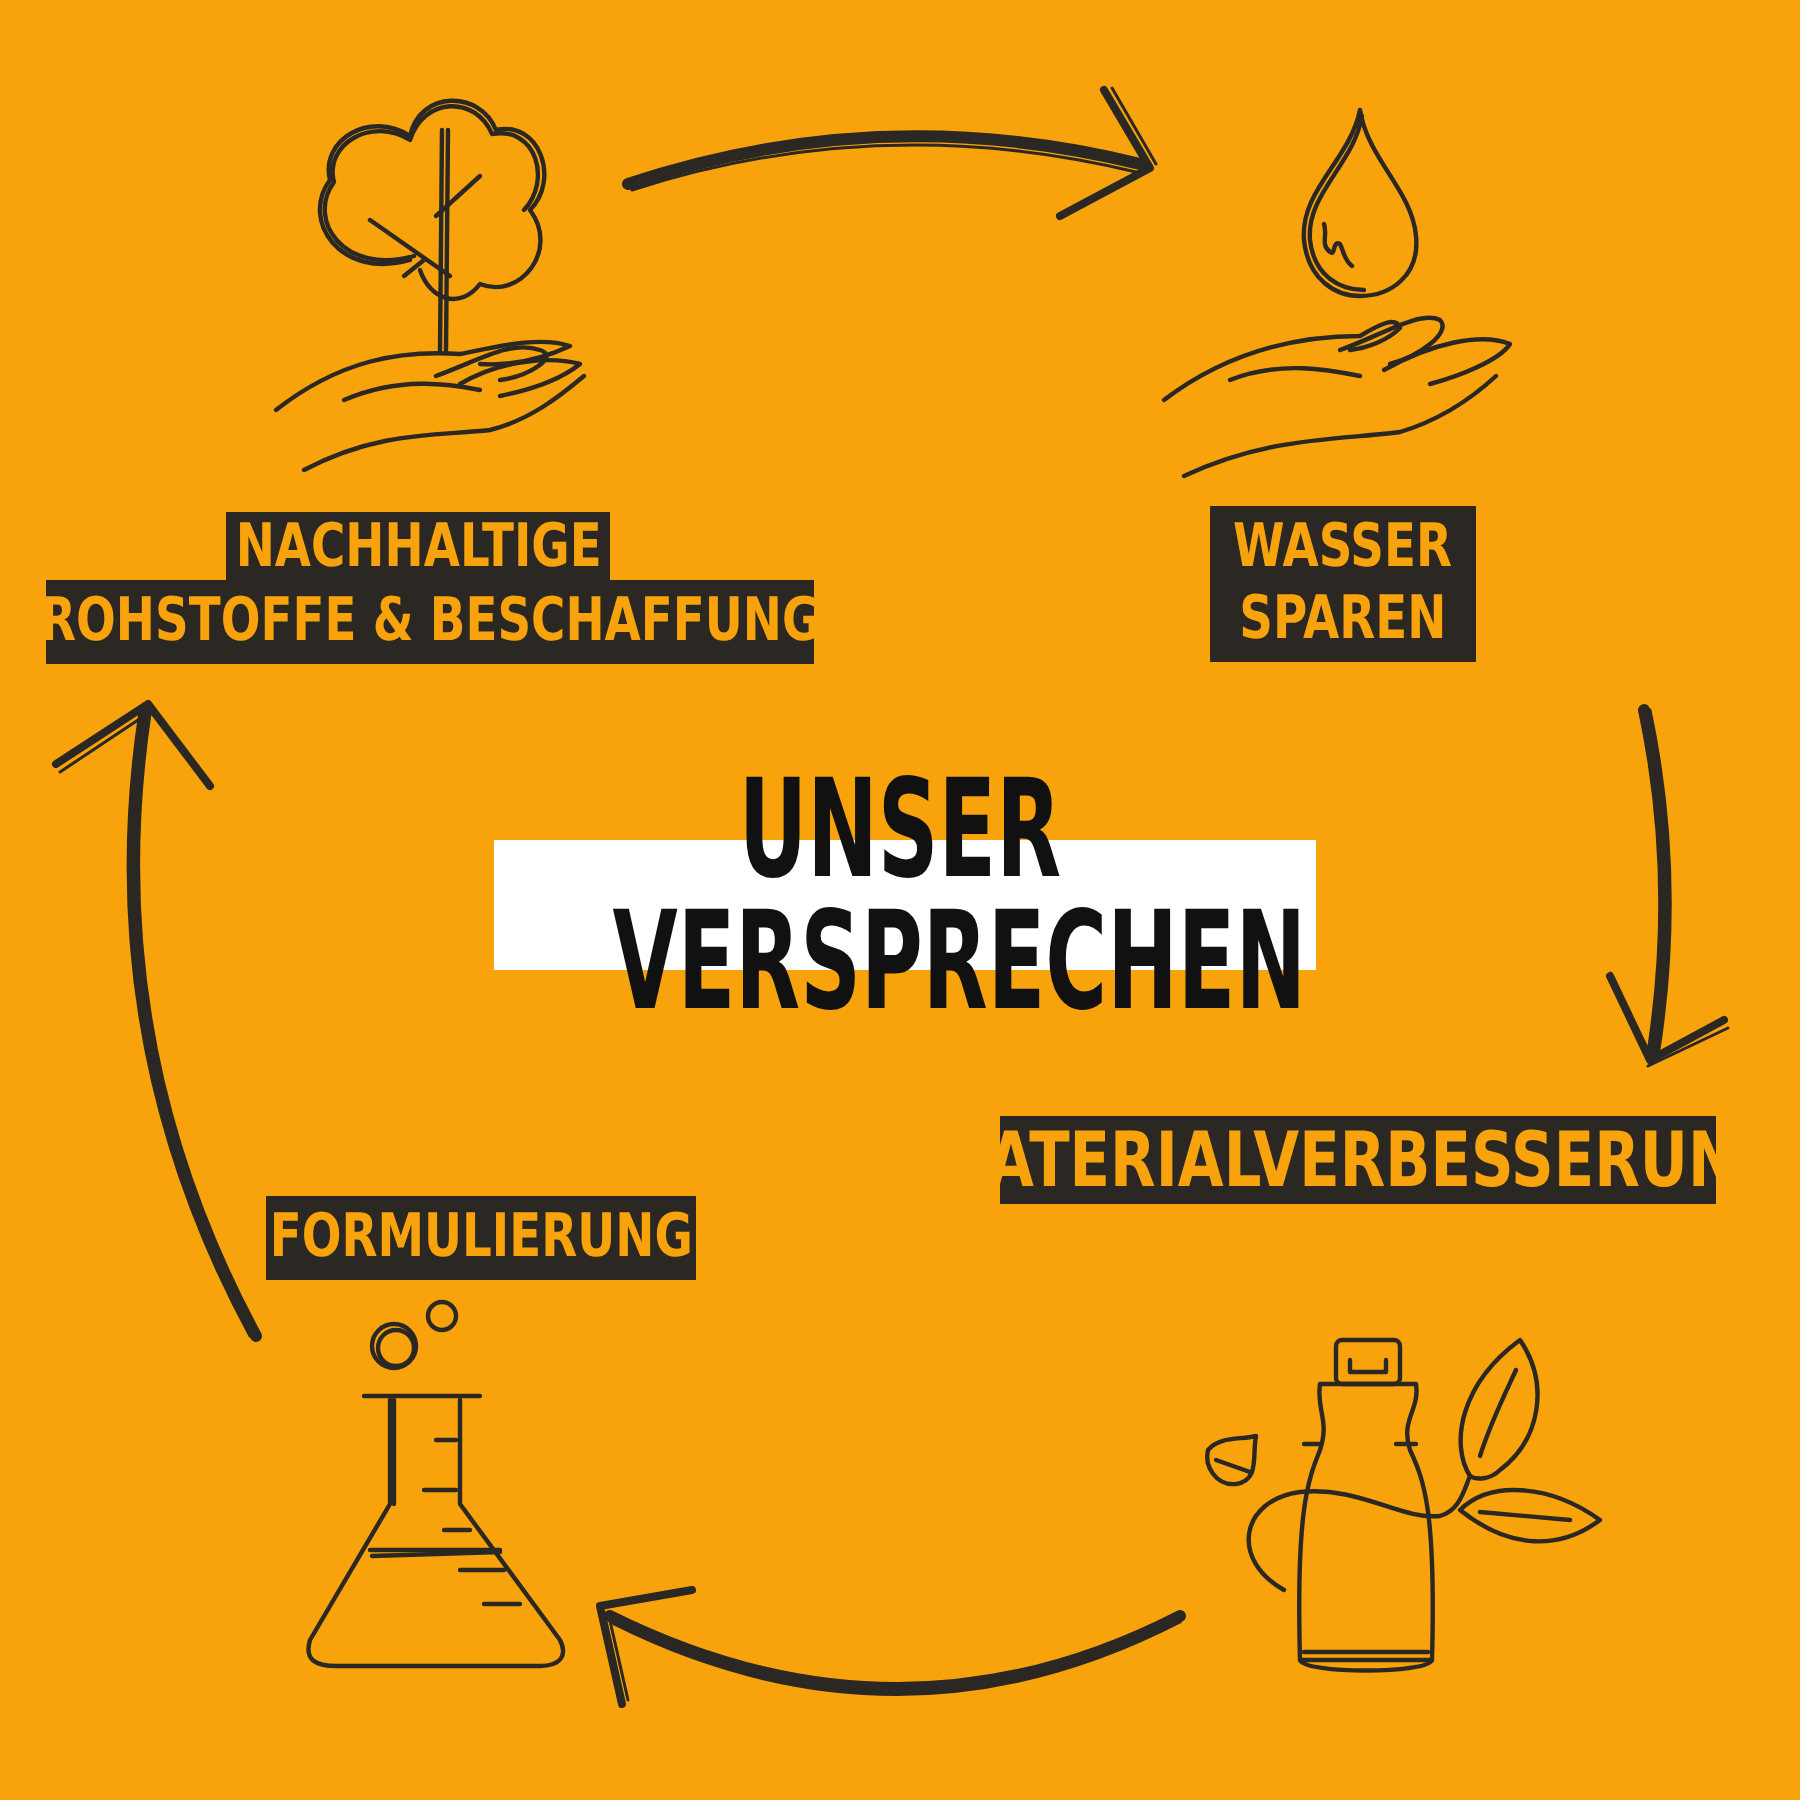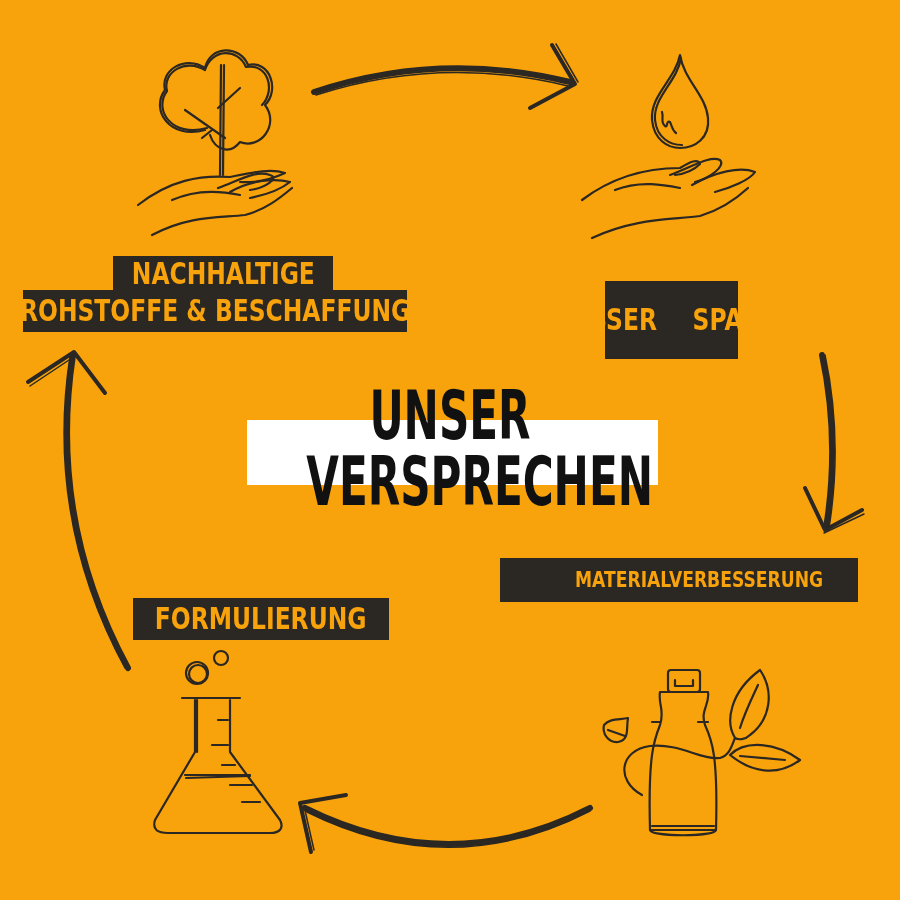--- a/index.html
+++ b/index.html
@@ -14,37 +14,37 @@
 </style>
 </head>
 <body>
 
 <div class="canvas">
 
   <div class="center-band"></div>
   <div class="center-title" style="top:382px;font-size:68px;"><span>UNSER</span></div>
   <div class="center-title" style="top:448px;font-size:68px;"><span>VERSPRECHEN</span></div>
 
-  <div class="label" style="left:113px;top:256px;width:220px;height:36px;font-size:30px;">
+  <div class="label" style="left:113px;top:256px;width:192px;height:36px;font-size:30px;">
       <span>NACHHALTIGE</span>
     </div>
   <div class="label" style="left:23px;top:290px;width:384px;height:42px;font-size:30px;justify-content:center;">
       <span>ROHSTOFFE &amp; BESCHAFFUNG</span>
     </div>
 
-  <div class="label" style="left:605px;top:253px;width:133px;height:78px;font-size:30px;gap:6px;margin-top:28px;">
+  <div class="label" style="left:605px;top:253px;width:133px;height:78px;font-size:30px;flex-direction:column;gap:6px;">
     <span>WASSER</span>
     <span>SPAREN</span>
   </div>
 
-  <div class="label" style="left:500px;top:558px;width:358px;height:44px;font-size:22px;justify-content:flex-end;">
+  <div class="label" style="left:500px;top:558px;width:358px;height:44px;font-size:38px;">
       <span>MATERIALVERBESSERUNG</span>
     </div>
 
-  <div class="label" style="left:133px;top:598px;width:256px;height:42px;font-size:30px;">
+  <div class="label" style="left:133px;top:598px;width:215px;height:42px;font-size:30px;">
       <span>FORMULIERUNG</span>
     </div>
 
   <svg width="900" height="900" style="left:0;top:0;">
     <g fill="none" stroke="#2b2722" stroke-linecap="round" stroke-linejoin="round">
 
       <g>
         <path d="M314 92 Q440 50 570 82" stroke-width="6"></path>
         <path d="M316 95 Q440 55 568 86" stroke-width="1.5"></path>
         <path d="M552 45 L575 84 L530 108" stroke-width="4"></path>

